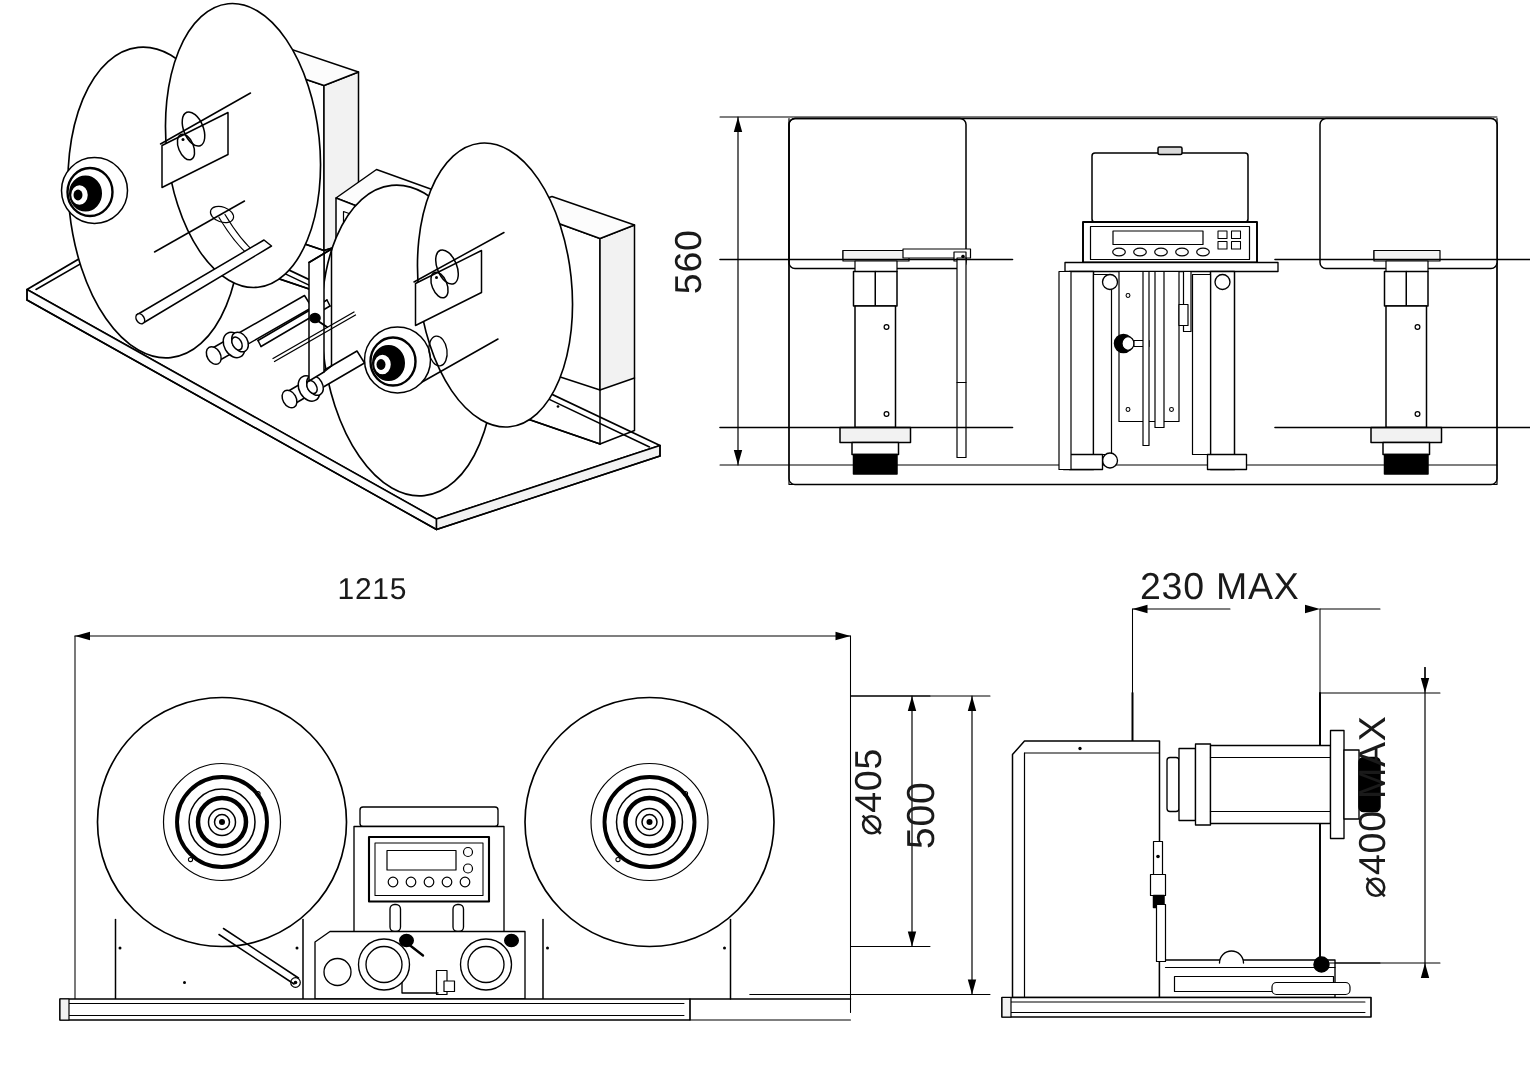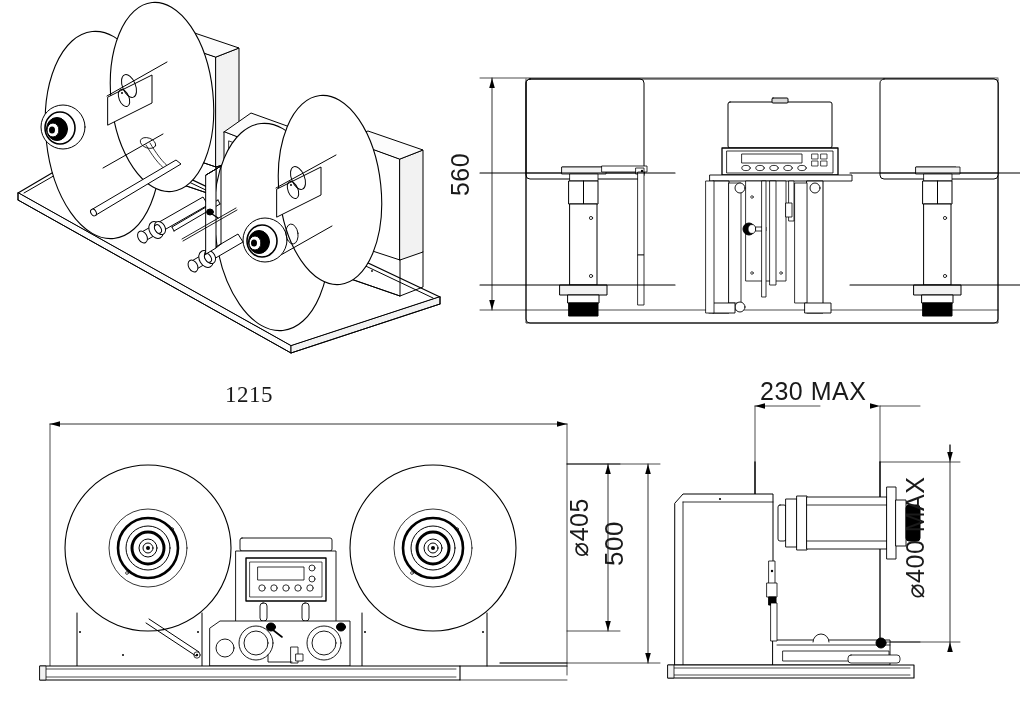--- a/index.html
+++ b/index.html
@@ -345,21 +345,21 @@
 
     <rect x="20" y="281" width="420" height="14" fill="#fff" stroke-width="1.1"></rect>
     <line x1="24" y1="284" x2="436" y2="284" stroke-width="0.7"></line>
     <line x1="24" y1="292" x2="436" y2="292" stroke-width="0.7"></line>
     <rect x="20" y="281" width="6" height="14" fill="#f2f2f2" stroke-width="0.8"></rect>
     <line x1="440" y1="281" x2="547" y2="281" stroke-width="1.1"></line>
     <line x1="440" y1="295" x2="547" y2="295" stroke-width="0.7"></line>
     <line x1="480" y1="278" x2="547" y2="278" stroke-width="0.7"></line>
   </g>
 </svg>
-<div class="dimtext" style="left:205px;top:-3px;font-size:23px;font-family:Liberation Serif, serif;">1215</div>
+<div class="dimtext" style="left:205px;top:-3px;font-size:20px;">1215</div>
 <div class="dimtext rot90" style="left:519px;top:128px;width:80px;text-align:center;font-size:25px;">
   <span>⌀</span><span>405</span>
 </div>
 <div class="dimtext rot90" style="left:562px;top:143px;width:64px;text-align:center;font-size:26px;">500</div>
 </div>
 
 <div class="view" style="left:665px;top:375px;width:355px;height:330px;">
 <svg width="355" height="330" viewBox="0 0 355 330">
   <g fill="none" stroke="#000" stroke-width="1" stroke-linejoin="round" stroke-linecap="round">
 

